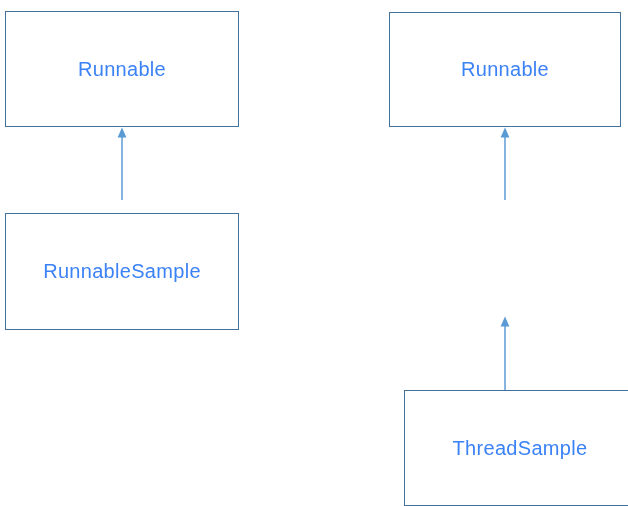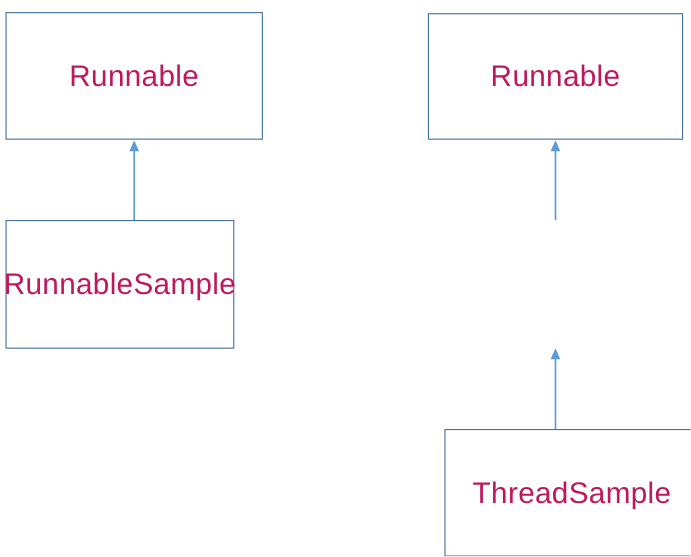--- a/index.html
+++ b/index.html
@@ -18,27 +18,27 @@
   .class-box {
     position: absolute;
     box-sizing: border-box;
     background: #ffffff;
     border: 1.5px solid #41719c;
     display: flex;
     align-items: center;
     justify-content: center;
   }
   .class-label {
-    font-size: 27px;
-    color: #be185d;
+    font-size: 20px;
+    color: #3b82f6;
     letter-spacing: 0.3px;
     white-space: nowrap;
   }
   #box-left-runnable         { left: 5px;   top: 11px;  width: 234px; height: 116px; }
-  #box-left-runnable-sample  { left: 5px;   top: 200px; width: 208px; height: 117px; }
+  #box-left-runnable-sample  { left: 5px;   top: 213px; width: 234px; height: 117px; }
   #box-right-runnable        { left: 389px; top: 12px;  width: 232px; height: 115px; }
   #box-right-thread          { left: 389px; top: 200px; width: 232px; height: 116px; }
   #box-right-thread-sample   { left: 404px; top: 390px; width: 232px; height: 116px; }
   #arrows-layer {
     position: absolute;
     left: 0;
     top: 0;
     width: 628px;
     height: 506px;
     pointer-events: none;

